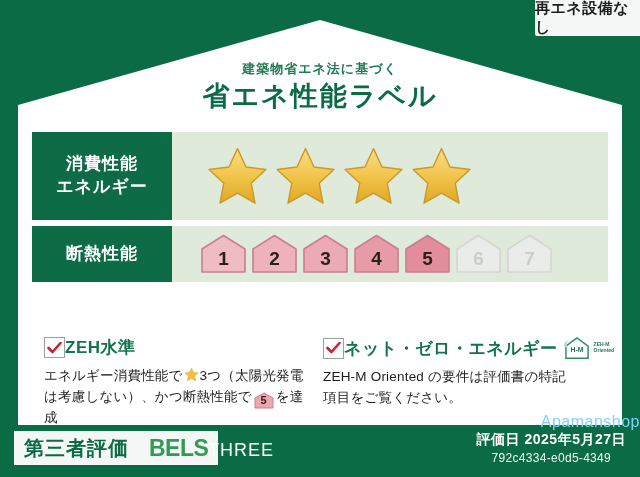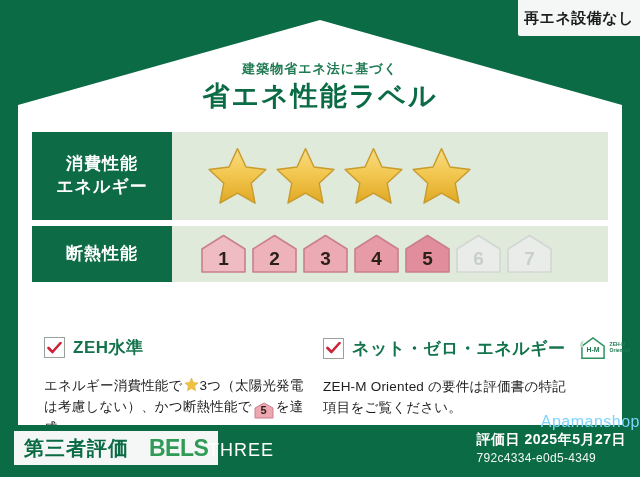--- a/index.html
+++ b/index.html
@@ -21,21 +21,21 @@
     background:#f4f7f6;
     color:#1d1d1d;
     font-weight:bold;
     font-size:15px;
     letter-spacing:0.5px;
     display:flex;align-items:center;justify-content:center;
     height:36px;
     z-index:6;
   }
   .chip-left{left:0;width:114px;border-bottom-right-radius:2px;}
-  .chip-right{right:0;width:122px;border-bottom-left-radius:2px;}
+  .chip-right{right:0;width:105px;border-bottom-left-radius:2px;}
 
   
   .house{
     position:absolute;
     left:18px;right:18px;top:20px;bottom:52px;
     background:#ffffff;
     clip-path:polygon(0% 21%, 50% 0%, 100% 21%, 100% 100%, 0% 100%);
     z-index:3;
   }
   .house-inner{
@@ -125,22 +125,21 @@
   .notes{
     position:absolute;
     left:26px;right:20px;top:316px;
     display:flex;
     gap:10px;
   }
   .note{width:50%;}
   .note-head{
     display:flex;
     align-items:center;
-    gap:8px;
-    margin-bottom:17px;
+    margin-bottom:7px;
   }
   .checkbox{
     width:19px;height:19px;
     border:1px solid #9aa39a;
     background:#fff;
     display:flex;align-items:center;justify-content:center;
     flex:none;
   }
   .check-mark{display:block;}
   .note-title{
@@ -206,21 +205,21 @@
   }
   .bels-en{
     font-size:23px;font-weight:bold;color:#2f9b57;letter-spacing:-0.5px;
   }
   .three{
     position:absolute;left:208px;top:15px;
     color:#ffffff;font-size:18px;letter-spacing:1px;
   }
   .eval{
     position:absolute;right:14px;top:6px;
-    text-align:left;
+    text-align:center;
   }
   .eval-date{color:#ffffff;font-size:14px;font-weight:bold;letter-spacing:0.5px;}
   .eval-id{color:#ffffff;font-size:12px;margin-top:2px;letter-spacing:0.3px;opacity:0.95;}
 
   
   .watermark{
     position:absolute;
     left:0;right:0;top:413px;
     text-align:right;
     font-size:16px;

